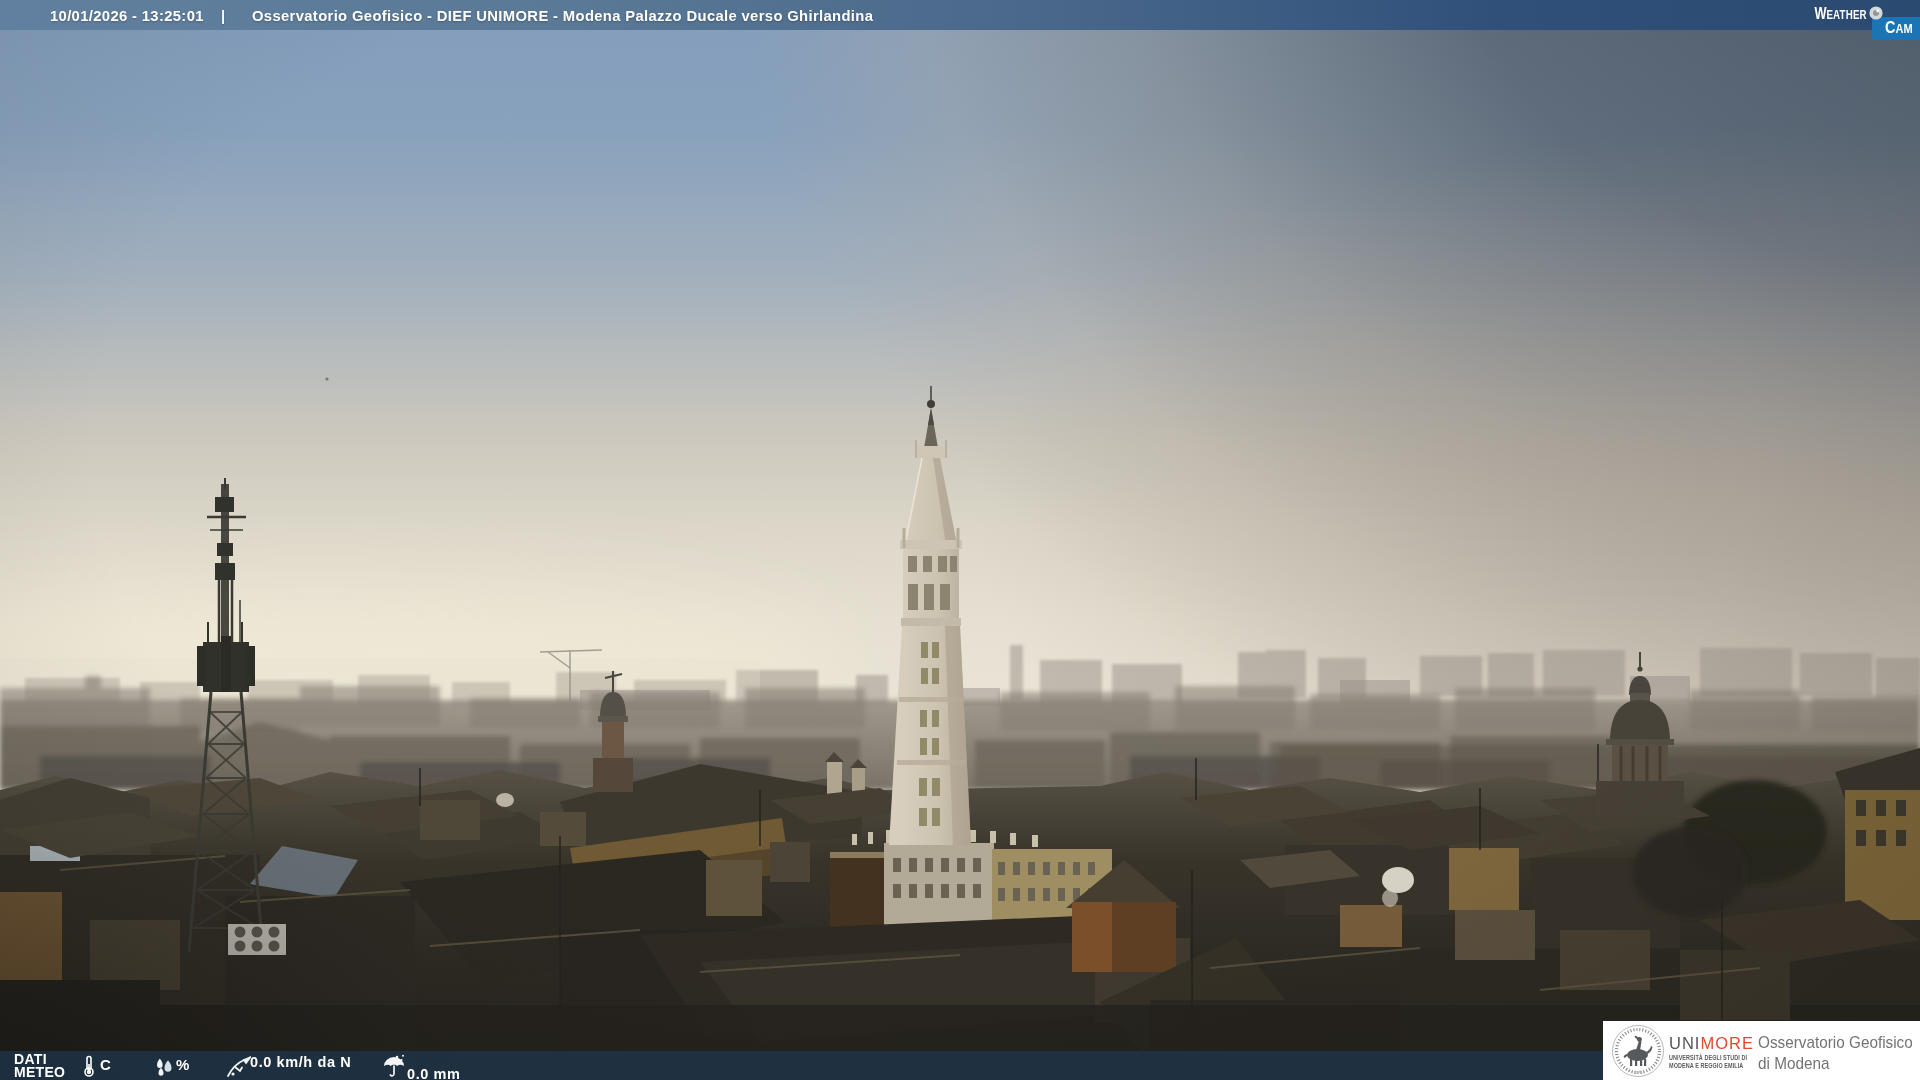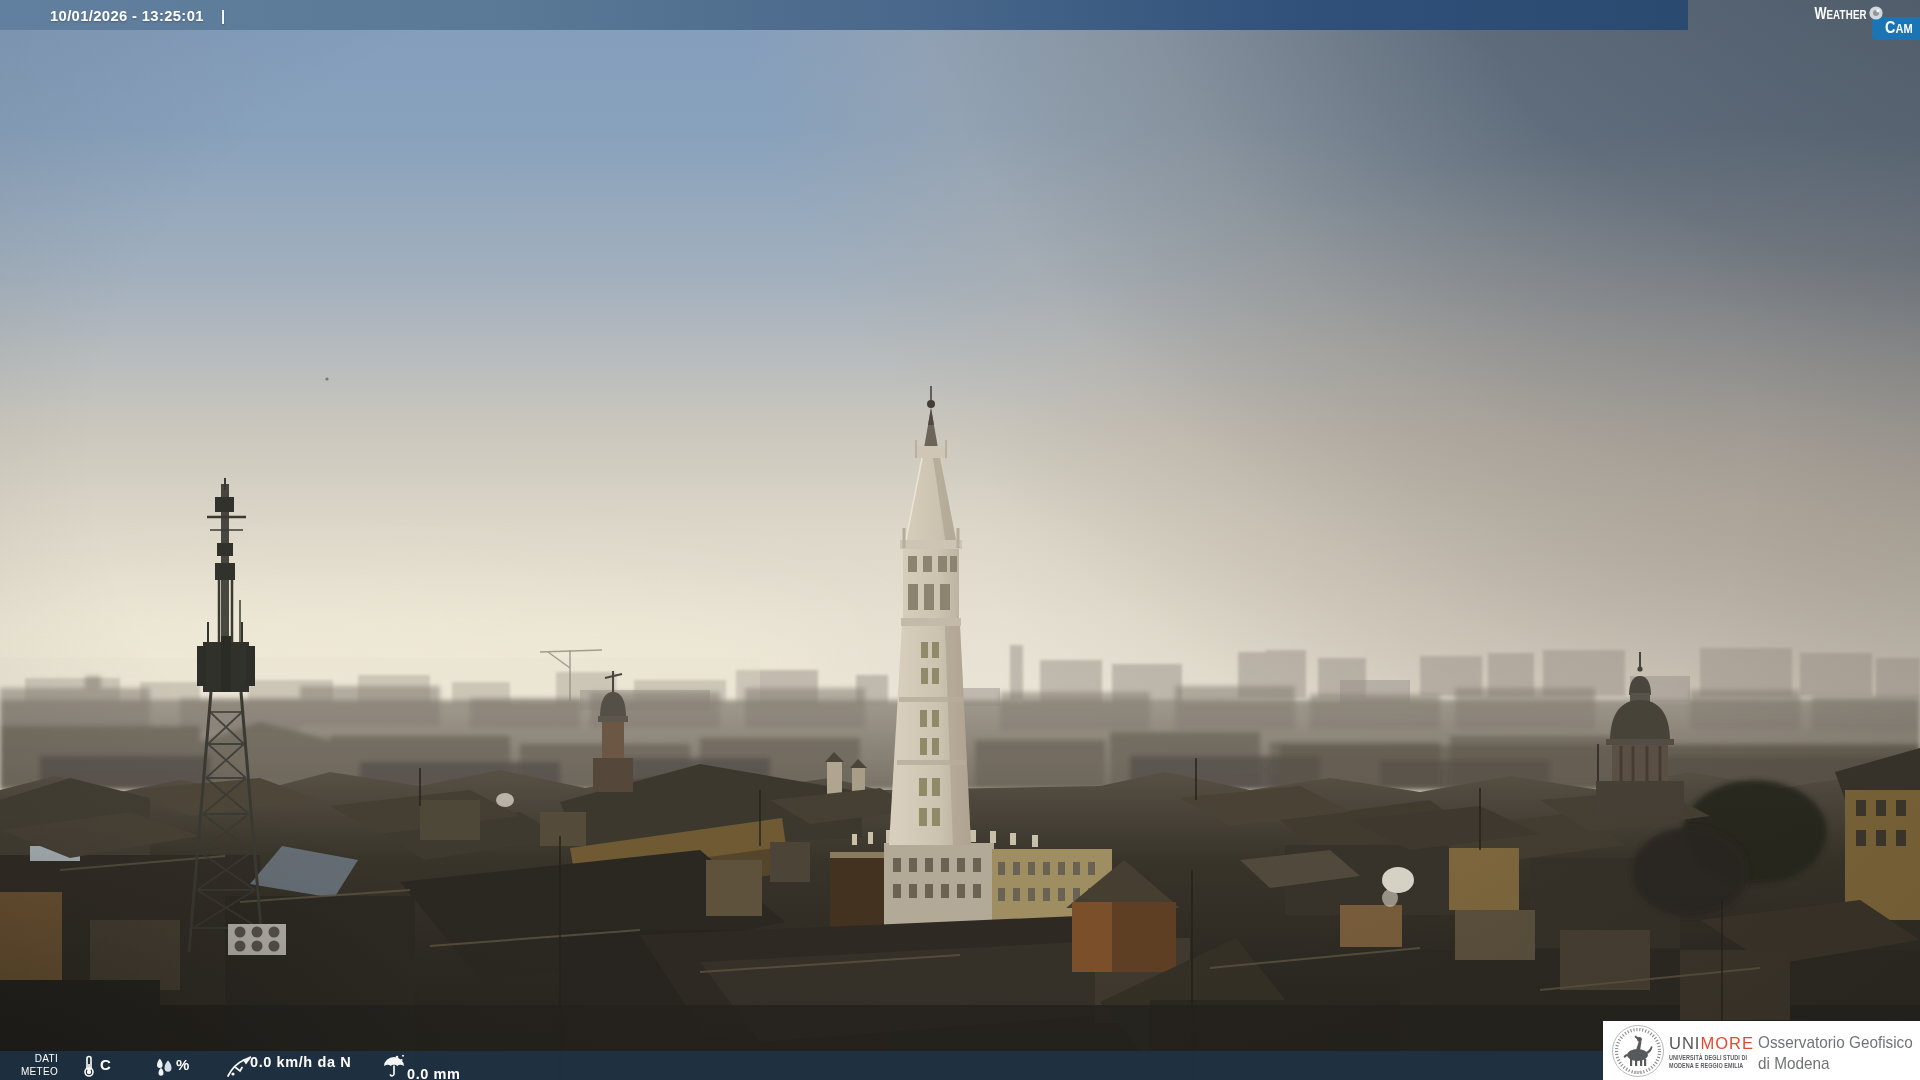--- a/index.html
+++ b/index.html
@@ -4,33 +4,33 @@
 <style>
   html,body{margin:0;padding:0;background:#222;}
   #scene{position:relative;width:1920px;height:1080px;overflow:hidden;font-family:"Liberation Sans",sans-serif;}
   #sky{position:absolute;left:0;top:0;width:1920px;height:1080px;
     background:
       radial-gradient(ellipse 1150px 560px at 1780px 520px, rgba(170,158,146,0.62) 0%, rgba(170,158,146,0.0) 70%),
       radial-gradient(ellipse 1560px 1300px at 1920px -140px, rgba(80,94,110,0.93) 0%, rgba(88,99,112,0.85) 31%, rgba(134,133,129,0.50) 51%, rgba(176,168,158,0.28) 65%, rgba(192,182,170,0.0) 77%),
       linear-gradient(180deg, #839dbc 0px, #88a1bc 130px, #a3b0bd 280px, #cbc7bd 430px, #dcd7c8 530px, #e5e0d1 620px, #e8e3d4 680px, #e8e3d4 1080px);
   }
   #city{position:absolute;left:0;top:0;}
-  .bar{position:absolute;left:0;width:1688px;color:#fff;}
+  .bar{position:absolute;left:0;width:1920px;color:#fff;}
   #topbar{top:0;height:30px;background:linear-gradient(90deg,#61809f 0%,#5a7996 30%,#48678a 55%,#30507a 78%,#2b4a70 100%);}
   #topbar .t{position:absolute;top:7.5px;font-size:14.8px;font-weight:bold;letter-spacing:0.35px;text-shadow:0 1px 2px rgba(0,0,0,0.25);}
   #wcam{position:absolute;left:0;top:0;width:1920px;height:30px;white-space:nowrap;text-align:center;}
   #wcam .wbig{font-size:17px;font-weight:bold;}
   #wcam .wsml{font-size:13px;font-weight:bold;letter-spacing:0.2px;}
   #wtxt{position:absolute;right:53px;top:0;line-height:27px;transform:scaleX(0.75);transform-origin:100% 50%;}
   #camblock{position:absolute;left:1872px;top:17px;width:48px;background:#1b74b4;border-radius:4px 0 0 4px;height:22.5px;line-height:22px;}
   #camblock .cin{display:inline-block;transform:scaleX(0.85);transform-origin:0 50%;margin-left:11px;}
   #botbar{top:1051px;height:29px;background:rgba(30,52,74,0.8);}
   #botbar .t{position:absolute;font-weight:bold;color:#fff;font-size:14.5px;letter-spacing:0.6px;}
   #botbar .ic{position:absolute;}
-  #datimeteo{position:absolute;left:14px;top:2px;width:44px;text-align:right;font-size:10px;font-weight:normal;line-height:12.5px;letter-spacing:0.3px;}
+  #datimeteo{position:absolute;left:14px;top:2px;width:44px;text-align:left;font-size:14px;font-weight:bold;line-height:12.5px;letter-spacing:0.3px;}
   #brand{position:absolute;left:1603px;top:1021px;width:317px;height:59px;background:#fff;font-family:"Liberation Sans",sans-serif;}
 </style>
 </head>
 <body>
 <div id="scene">
   <div id="sky"></div>
   <svg id="city" width="1920" height="1080" viewBox="0 0 1920 1080">
     <defs>
       <linearGradient id="fgGrad" x1="0" y1="775" x2="0" y2="1080" gradientUnits="userSpaceOnUse">
         <stop offset="0" stop-color="#554f44"></stop>
@@ -411,20 +411,21 @@
         <circle cx="240" cy="946" r="5.5"></circle>
           <circle cx="257" cy="946" r="5.5"></circle>
           <circle cx="274" cy="946" r="5.5"></circle>
       </g>
     </g>
   </svg>
   <div id="vig" style="position:absolute;left:0;top:0;width:1920px;height:1080px;background:radial-gradient(ellipse 900px 500px at -3% 103%, rgba(10,9,6,0.38) 0%, rgba(10,9,6,0.0) 60%),radial-gradient(ellipse 1500px 950px at 48% 42%, rgba(0,0,0,0) 55%, rgba(18,16,10,0.16) 100%);"></div>
   <div id="topbar" class="bar">
     <span class="t" style="left:50px;">10/01/2026 - 13:25:01</span>
     <span class="t" style="left:221px;">|</span>
+    <span class="t" style="left:252px;">Osservatorio Geofisico - DIEF UNIMORE - Modena Palazzo Ducale verso Ghirlandina</span>
     <div id="wcam">
       <span id="wtxt"><span class="wbig">W</span><span class="wsml">EATHER</span></span>
         <span id="camblock"><span class="cin"><span class="wbig">C</span><span class="wsml">AM</span></span></span>
         <svg width="14" height="14" viewBox="0 0 14 14" style="position:absolute;left:1869px;top:6px;z-index:2;">
           <circle cx="7" cy="7" r="6.6" fill="#d3d8da"></circle>
           <circle cx="7" cy="7" r="3" fill="#90969a"></circle>
           <circle cx="8.9" cy="4.8" r="1.7" fill="#f2f4f5"></circle>
         </svg>
     </div>
   </div>

